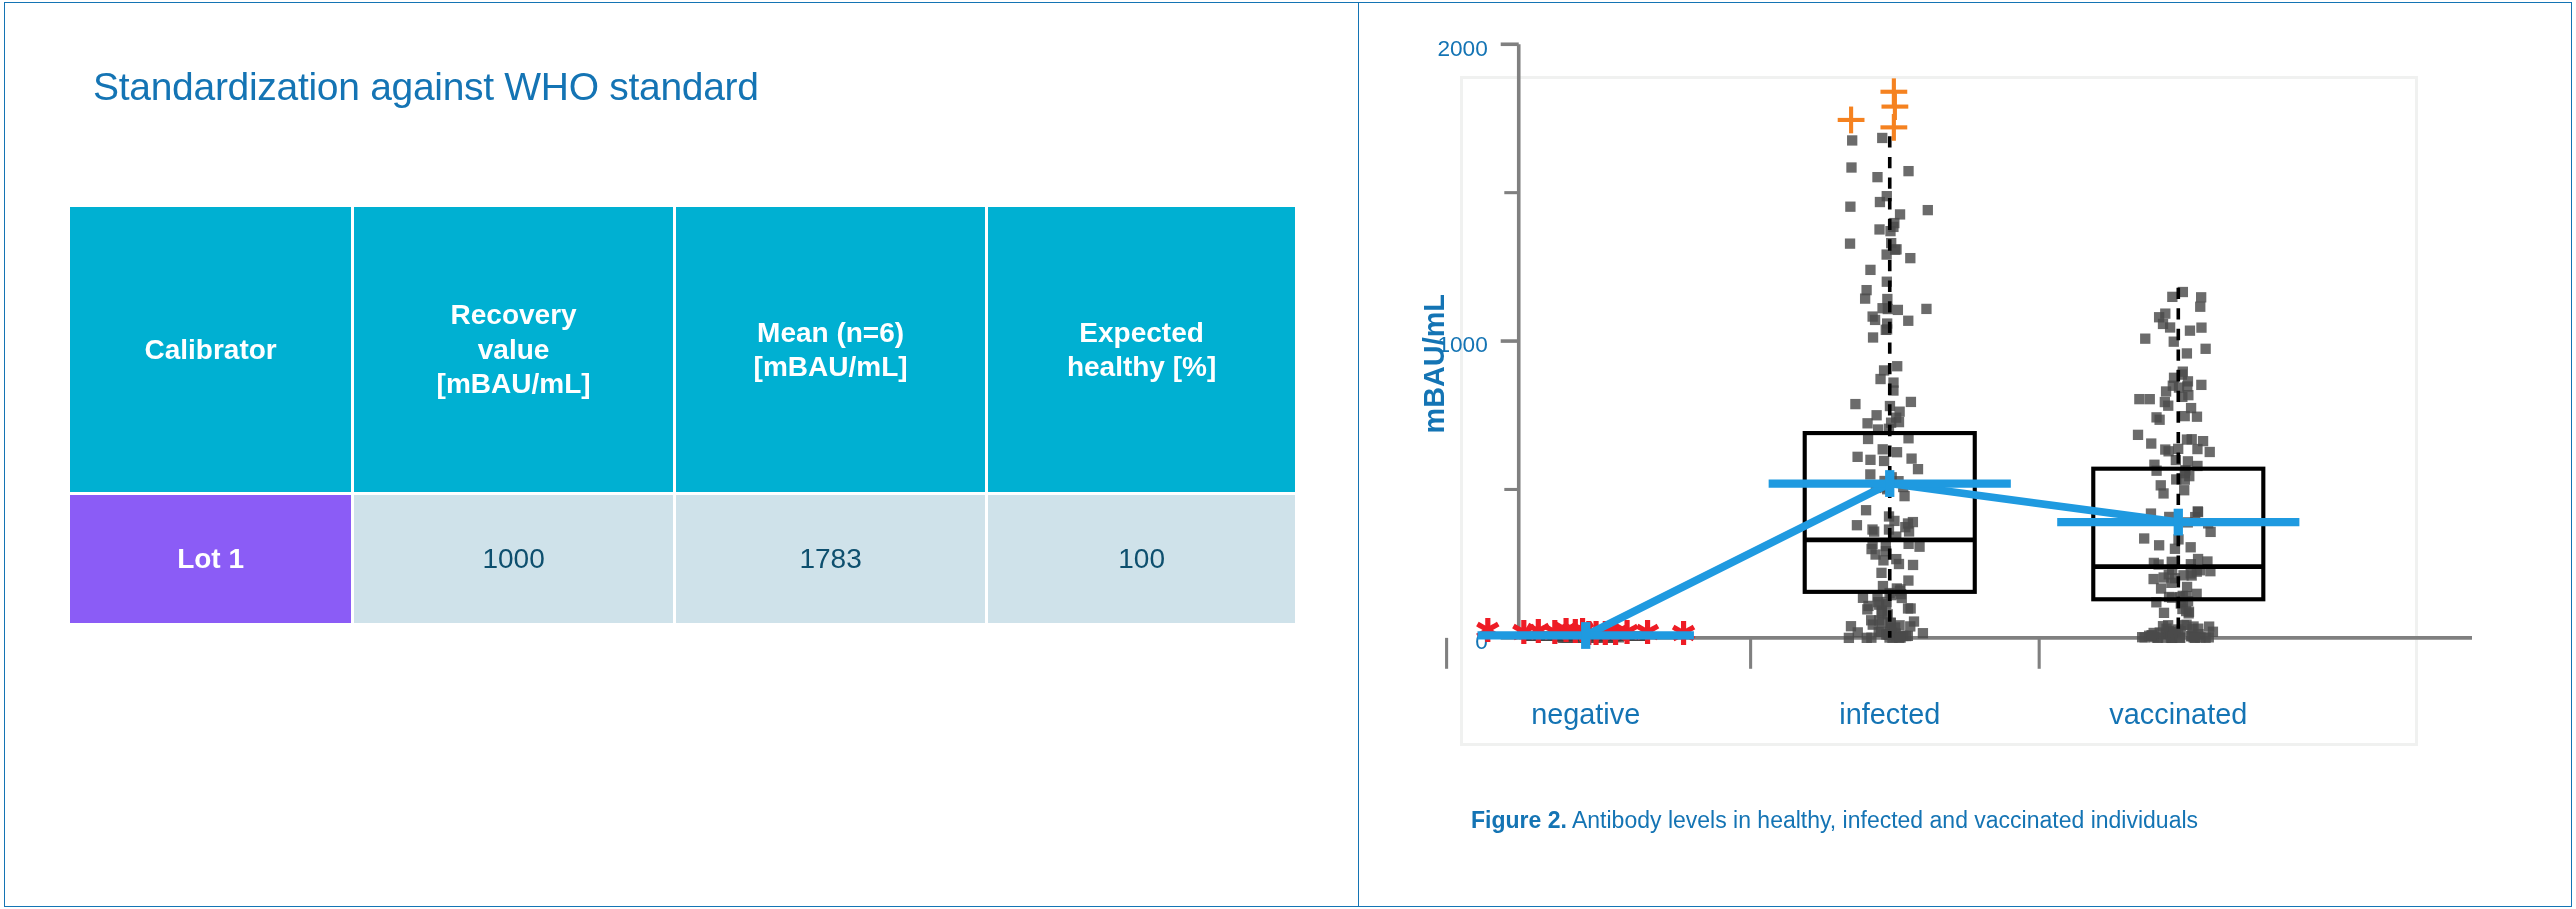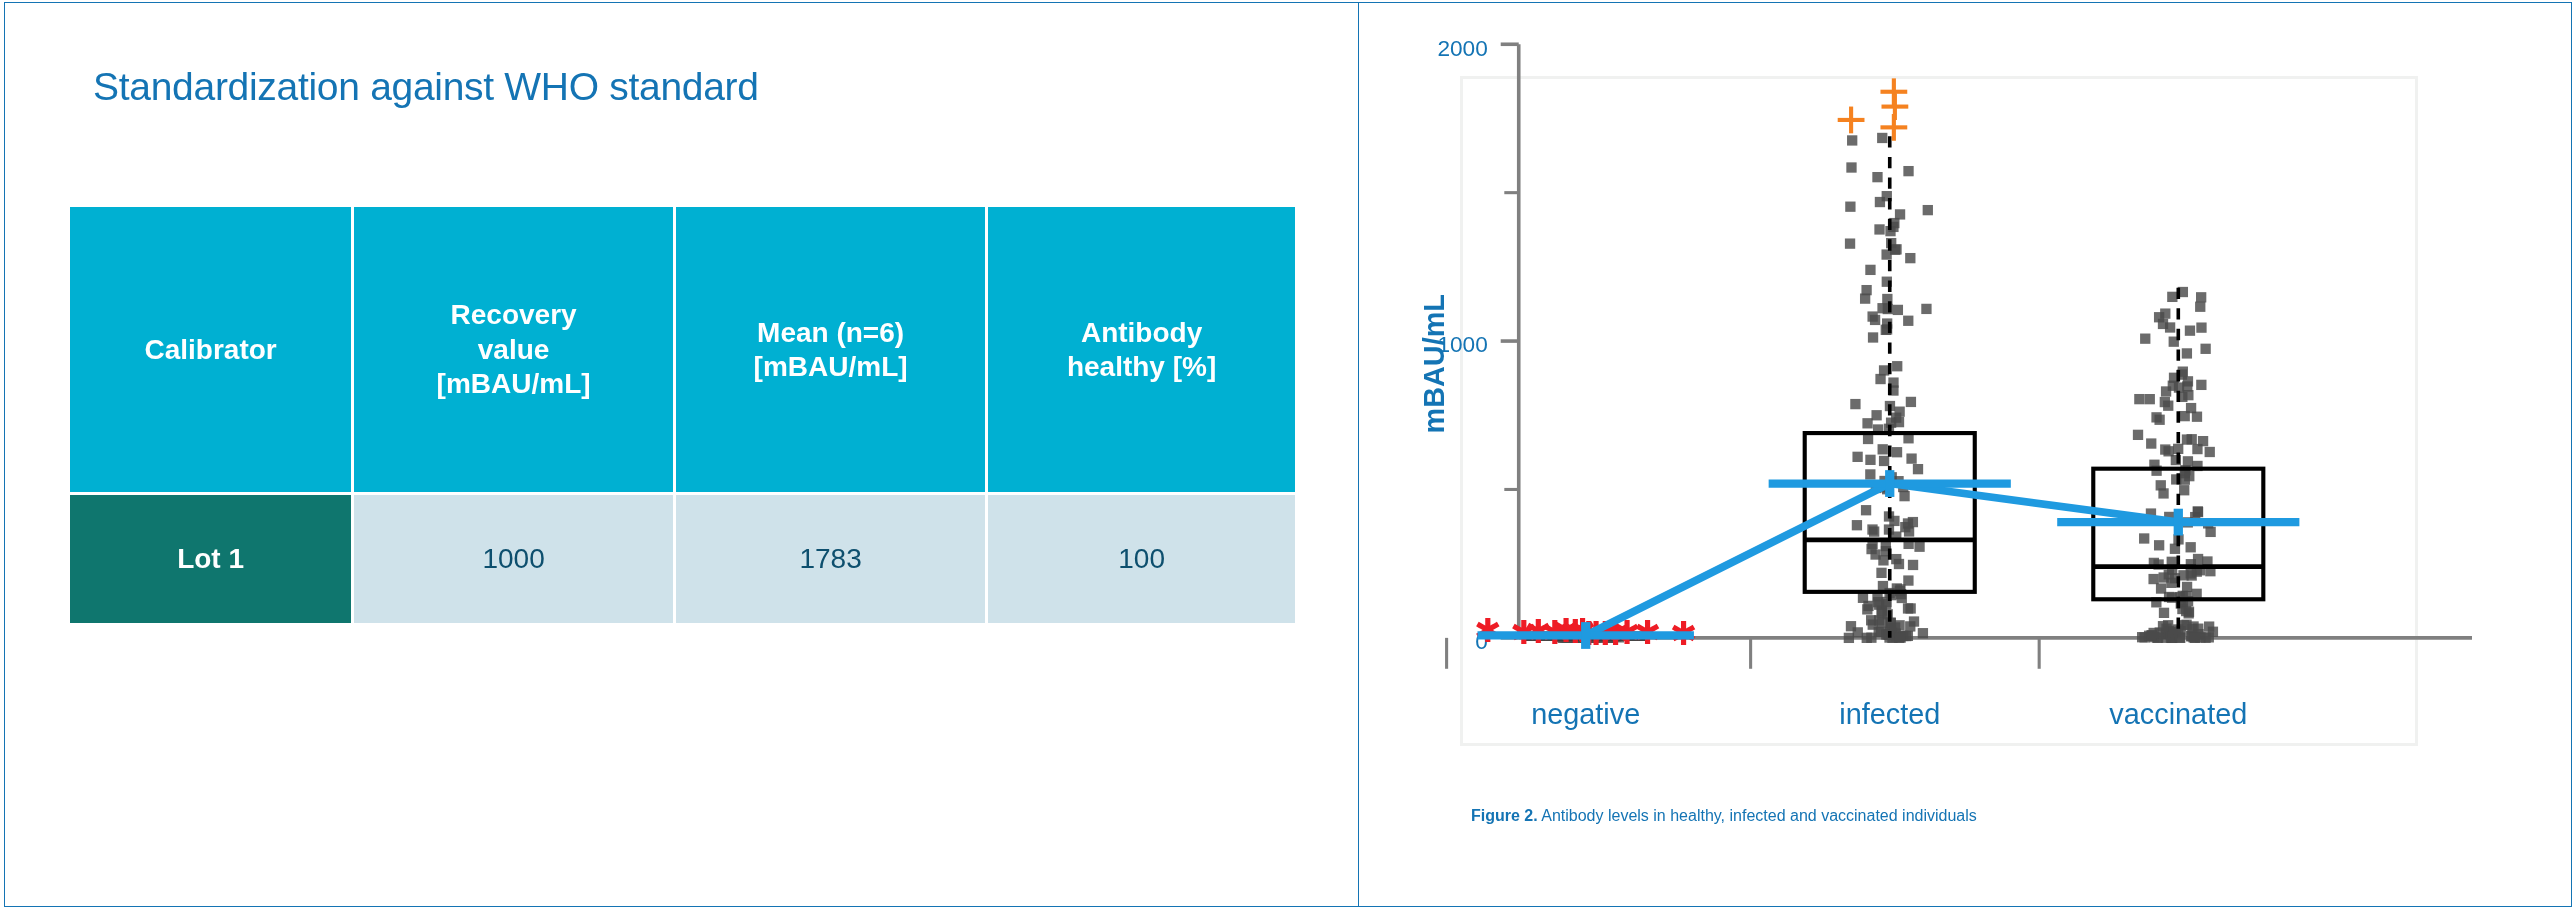--- a/index.html
+++ b/index.html
@@ -38,37 +38,37 @@
     background:#00b0d2;color:#ffffff;
     font-size:28px;font-weight:bold;line-height:1.22;
     height:281px;vertical-align:middle;text-align:center;
     padding:2.1px 5.2px;border:0;
   }
   #calib-table td{
     font-size:28px;text-align:center;vertical-align:middle;
     height:124px;padding:2.1px 5.2px;border:0;color:#0d4f6e;
   }
   #calib-table td.rowlabel{
-    background:#0f766e;color:#ffffff;font-weight:bold;
+    background:#8b5cf6;color:#ffffff;font-weight:bold;
   }
   tr.row-a td.val{background:#cfe2ea;}
   tr.row-b td.val{background:#eaf4f9;}
 
   
   #chart-frame{
     position:absolute;left:101px;top:73px;width:958px;height:670px;
     border:3.6px solid #f0f1f0;box-sizing:border-box;background:#ffffff;
   }
   #chart-svg{position:absolute;left:0;top:0;width:1214px;height:773px;
              pointer-events:none;}
 
   
   #fig-caption{
     position:absolute;left:112px;top:804px;width:1056px;
-    font-size:16px;color:#1474b4;white-space:nowrap;
+    font-size:23px;color:#1474b4;white-space:nowrap;
   }
   #fig-caption .figno{font-weight:bold;}
 </style>
 </head>
 <body>
 
 <div class="panel" id="left-panel">
 
   <div id="panel-title">Standardization against WHO standard</div>
 
@@ -87,21 +87,21 @@
         <th>
           <span>Recovery</span><br>
           <span>value</span><br>
           <span>[mBAU/mL]</span>
         </th>
         <th>
           <span>Mean (n=6)</span><br>
           <span>[mBAU/mL]</span>
         </th>
         <th>
-          <span>Antibody</span><br>
+          <span>Expected</span><br>
           <span>healthy [%]</span>
         </th>
       </tr>
     </thead>
     <tbody>
       <tr class="row-a">
         <td class="rowlabel">Lot 1</td>
         <td class="val">1000</td>
         <td class="val">1783</td>
         <td class="val">100</td>

